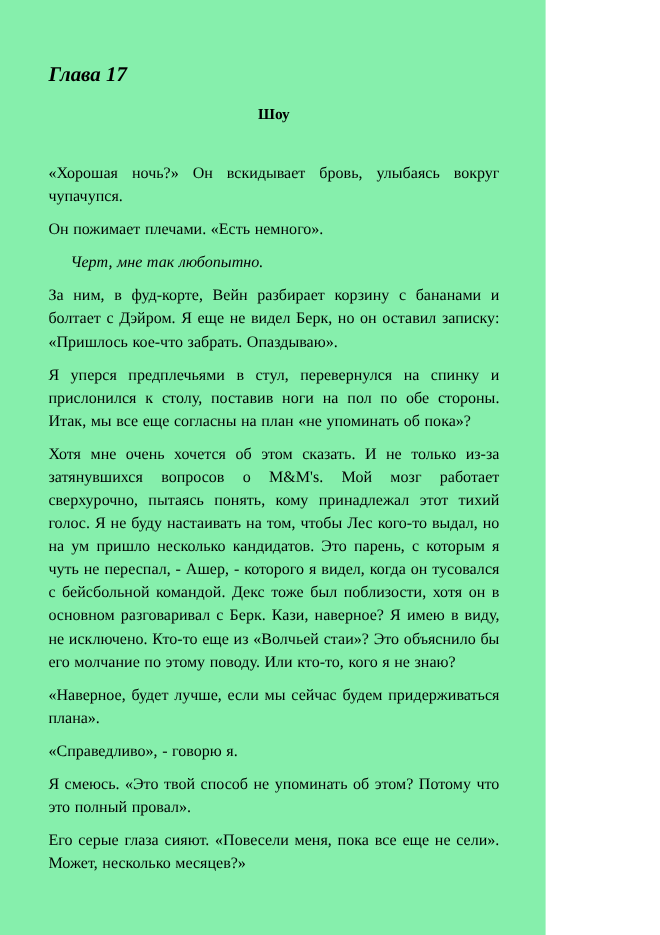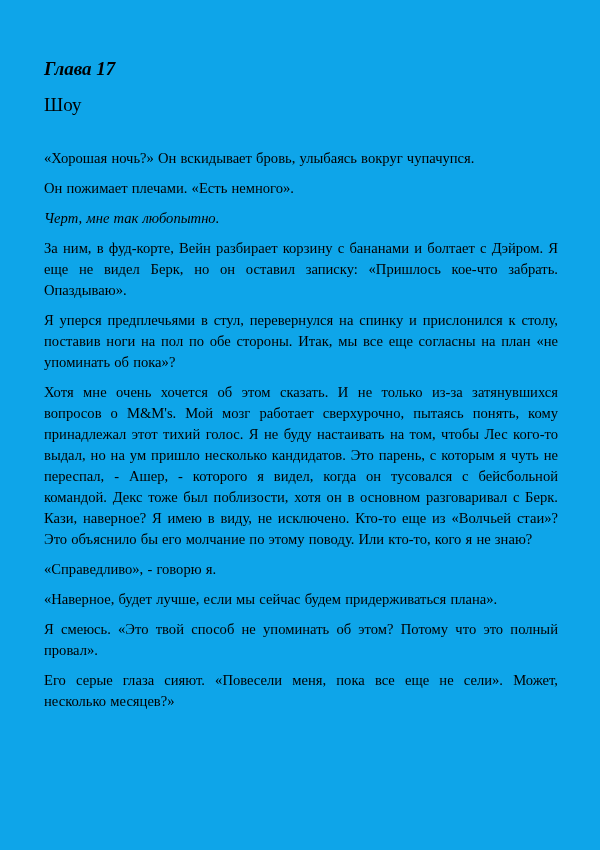--- a/index.html
+++ b/index.html
@@ -9,62 +9,64 @@
   }
   body {
     width: 600px;
     height: 850px;
     overflow: hidden;
     font-family: "Liberation Serif", serif;
     color: #000000;
   }
   .page {
     box-sizing: border-box;
-    width: 600px;
+    width: 496px;
     height: 850px;
     padding: 58px 42px 0 44px;
-    background: #0ea5e9;
+    background: #86efac;
   }
   .chapter-title {
     font-family: "Liberation Serif", serif;
     font-size: 19px;
     font-weight: bold;
     font-style: italic;
     line-height: 22px;
     margin: 0 0 16px 0;
   }
   .section-title {
     font-family: "Liberation Serif", serif;
-    font-size: 19px;
-    font-weight: normal;
+    font-size: 14px;
+    font-weight: bold;
     line-height: 18px;
     margin: 0 0 34px 0;
+    text-align: center;
   }
   .body-text p {
     font-size: 14.6px;
     line-height: 21px;
     margin: 0 0 9px 0;
     text-align: justify;
     word-spacing: 0.5px;
   }
   .body-text p.italic {
     font-style: italic;
+    margin-left: 20px;
   }
 </style>
 </head>
 <body>
 
 <div class="page">
   <h1 class="chapter-title">Глава 17</h1>
   <h2 class="section-title">Шоу</h2>
   <div class="body-text">
       <p>«Хорошая ночь?» Он вскидывает бровь, улыбаясь вокруг чупачупся.</p>
       <p>Он пожимает плечами. «Есть немного».</p>
       <p class="italic">Черт, мне так любопытно.</p>
       <p>За ним, в фуд-корте, Вейн разбирает корзину с бананами и болтает с Дэйром. Я еще не видел Берк, но он оставил записку: «Пришлось кое-что забрать. Опаздываю».</p>
       <p>Я уперся предплечьями в стул, перевернулся на спинку и прислонился к столу, поставив ноги на пол по обе стороны. Итак, мы все еще согласны на план «не упоминать об пока»?</p>
       <p>Хотя мне очень хочется об этом сказать. И не только из-за затянувшихся вопросов о M&amp;M's. Мой мозг работает сверхурочно, пытаясь понять, кому принадлежал этот тихий голос. Я не буду настаивать на том, чтобы Лес кого-то выдал, но на ум пришло несколько кандидатов. Это парень, с которым я чуть не переспал, - Ашер, - которого я видел, когда он тусовался с бейсбольной командой. Декс тоже был поблизости, хотя он в основном разговаривал с Берк. Кази, наверное? Я имею в виду, не исключено. Кто-то еще из «Волчьей стаи»? Это объяснило бы его молчание по этому поводу. Или кто-то, кого я не знаю?</p>
+      <p>«Наверное, будет лучше, если мы сейчас будем придерживаться плана».</p>
       <p>«Справедливо», - говорю я.</p>
-      <p>«Наверное, будет лучше, если мы сейчас будем придерживаться плана».</p>
       <p>Я смеюсь. «Это твой способ не упоминать об этом? Потому что это полный провал».</p>
       <p>Его серые глаза сияют. «Повесели меня, пока все еще не сели». Может, несколько месяцев?»</p>
     </div>
 </div>
 
 </body></html>

